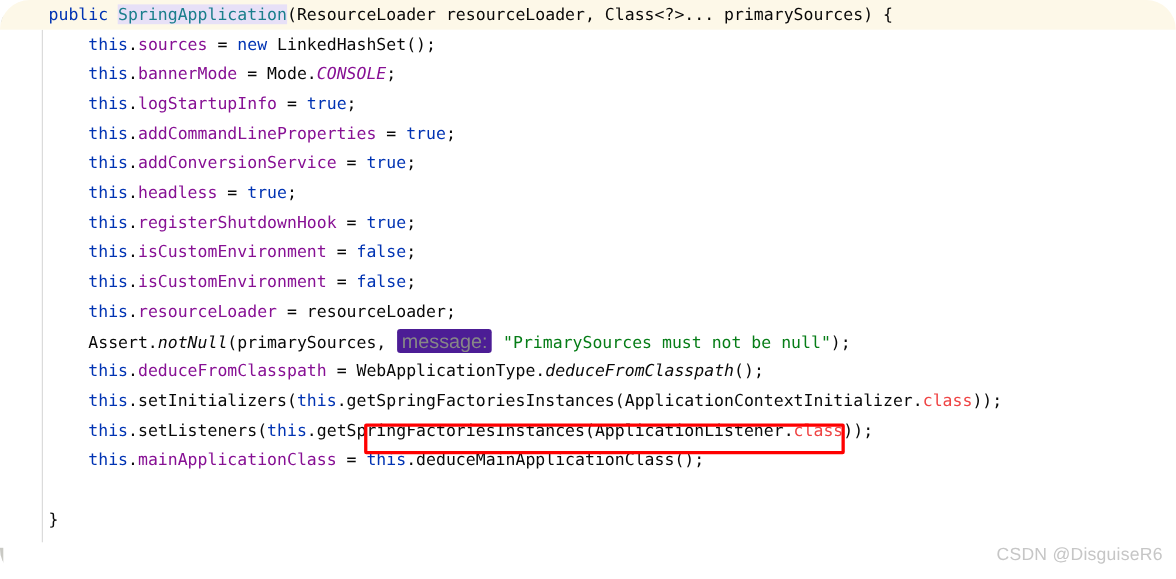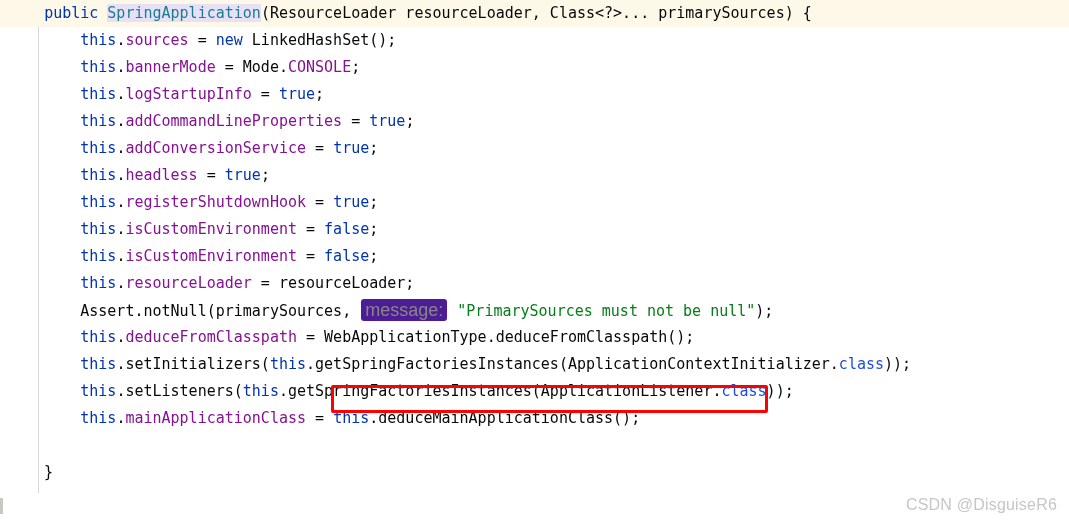--- a/index.html
+++ b/index.html
@@ -9,20 +9,21 @@
   }
   #editor {
     position: relative;
     width: 1069px;
     height: 526px;
     background: #ffffff;
     font-family: "DejaVu Sans Mono", "Liberation Mono", monospace;
     font-size: 15px;
     line-height: 27px;
     overflow: hidden;
+    border-radius: 27px;
     -webkit-font-smoothing: antialiased;
   }
   
   .gutter-mark {
     position: absolute;
     left: 0;
     width: 3px;
     height: 16px;
     background: #c9c9c4;
   }
@@ -49,24 +50,24 @@
     color: #080808;
     padding-left: 8px;
   }
   .line.caret-line {
     background: #fdf8e8;
   }
   
   .kw   { color: #0033b3; }
   .fld  { color: #871094; }
   .str  { color: #067d17; }
-  .stat { }
+  .stat { font-style: italic; }
   .def  { color: #080808; }
   .sel  { background: #e7e0f7; color: #1a7e8c; }
-  .cls-kw { color: #1d4ed8; }
+  .cls-kw { color: #ef4444; }
   .hint {
     background: #4c1d95;
     color: #878787;
     font-family: "Liberation Sans", sans-serif;
     font-size: 18px;
     border-radius: 3px;
     padding: 1px 4px;
     margin: 0 1px;
   }
   

